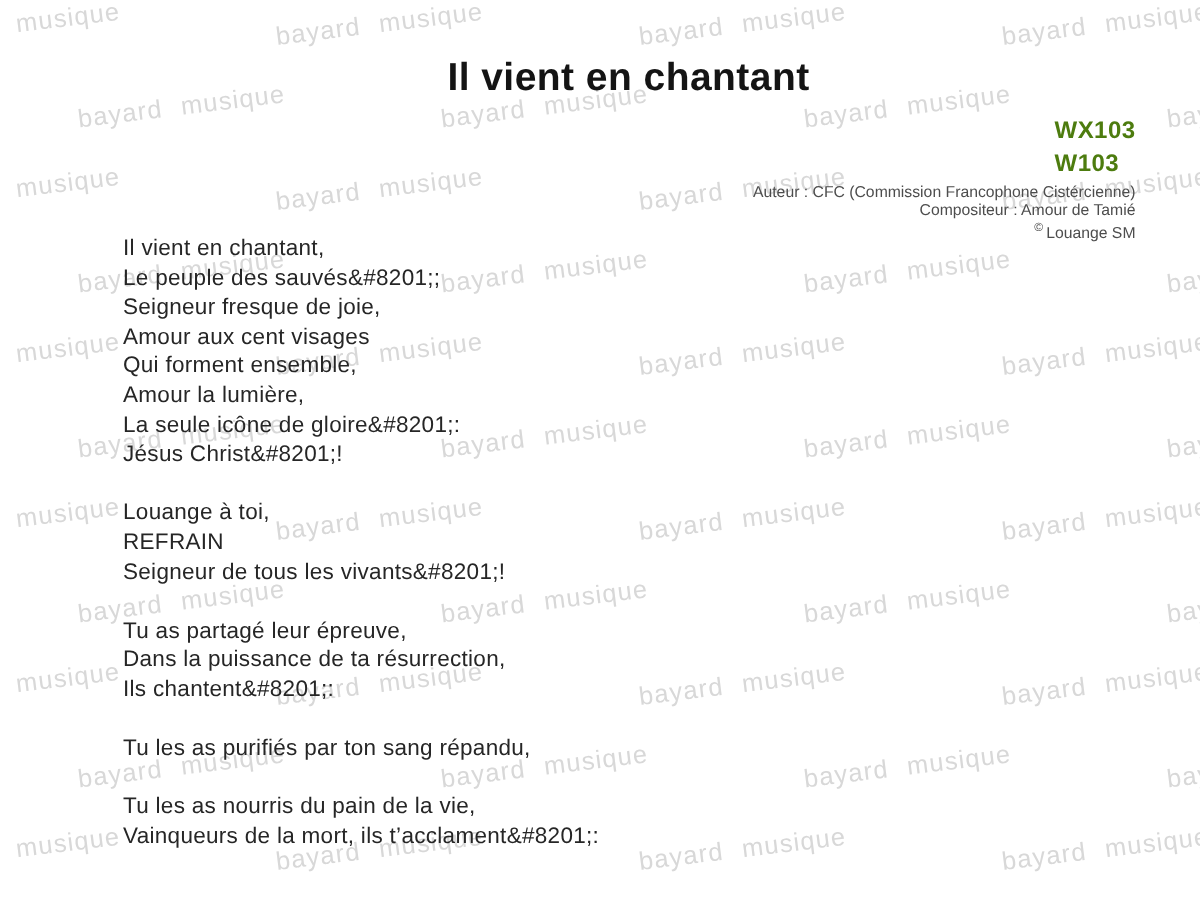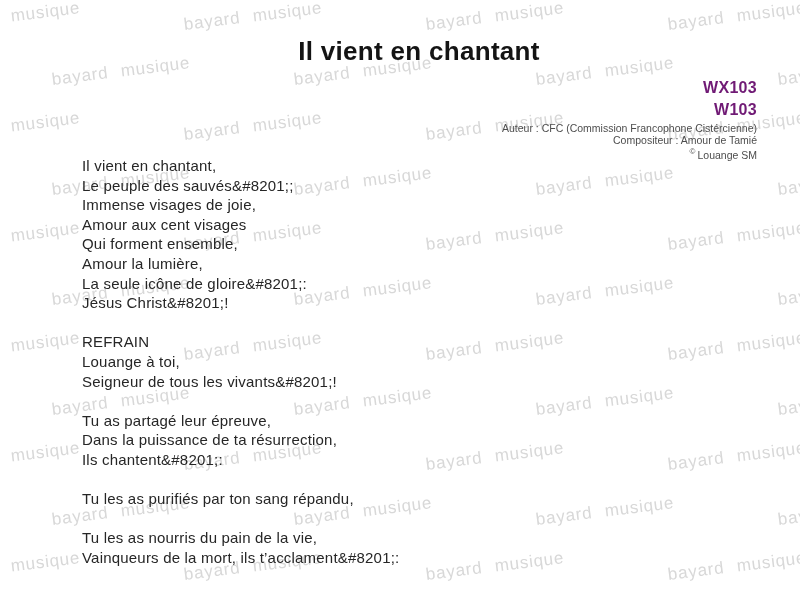--- a/index.html
+++ b/index.html
@@ -36,22 +36,22 @@
     font-size: 26px;
     font-weight: 700;
     letter-spacing: 0.3px;
     color: #141414;
   }
   
   .codes {
     position: absolute;
     top: 79px;
     right: 43px;
-    text-align: right;
-    color: #701a75;
+    text-align: left;
+    color: #4d7c0f;
   }
   .code-primary { font-size: 16px; font-weight: 700; letter-spacing: 0.3px; }
   .code-secondary { font-size: 16px; font-weight: 700; margin-top: 4px; letter-spacing: 0.3px; }
   
   .credits {
     position: absolute;
     top: 123px;
     right: 43px;
     text-align: right;
     font-size: 10.5px;
@@ -138,30 +138,30 @@
   <div class="credits">
     <div>Auteur : CFC (Commission Francophone Cistércienne)</div>
     <div>Compositeur : Amour de Tamié</div>
     <div><span class="sup">©</span><span>Louange SM</span></div>
   </div>
 
   <div class="lyrics" id="lyrics">
       <div class="stanza">
         <div class="line">Il vient en chantant,</div>
         <div class="line">Le peuple des sauvés&amp;#8201;;</div>
-        <div class="line">Immense visages de joie,</div>
+        <div class="line">Seigneur fresque de joie,</div>
         <div class="line">Amour aux cent visages</div>
         <div class="line">Qui forment ensemble,</div>
         <div class="line">Amour la lumière,</div>
         <div class="line">La seule icône de gloire&amp;#8201;:</div>
         <div class="line">Jésus Christ&amp;#8201;!</div>
       </div>
       <div class="stanza">
+        <div class="line">Louange à toi,</div>
         <div class="line">REFRAIN</div>
-        <div class="line">Louange à toi,</div>
         <div class="line">Seigneur de tous les vivants&amp;#8201;!</div>
       </div>
       <div class="stanza">
         <div class="line">Tu as partagé leur épreuve,</div>
         <div class="line">Dans la puissance de ta résurrection,</div>
         <div class="line">Ils chantent&amp;#8201;:</div>
       </div>
       <div class="stanza">
         <div class="line">Tu les as purifiés par ton sang répandu,</div>
       </div>

